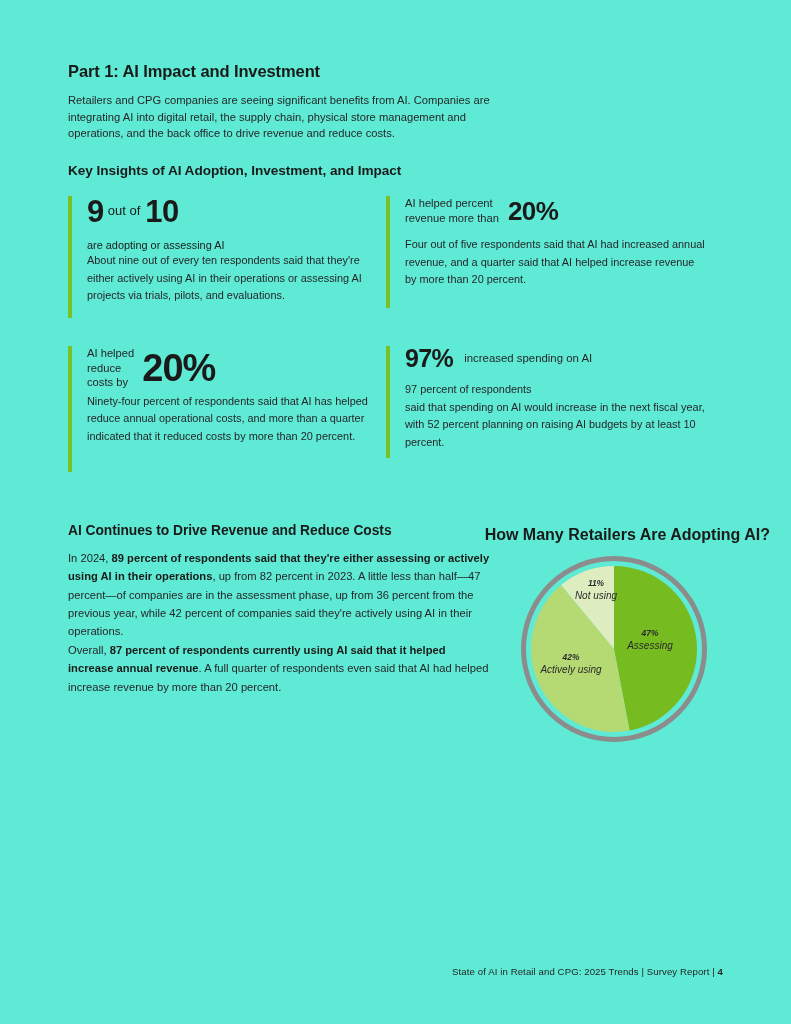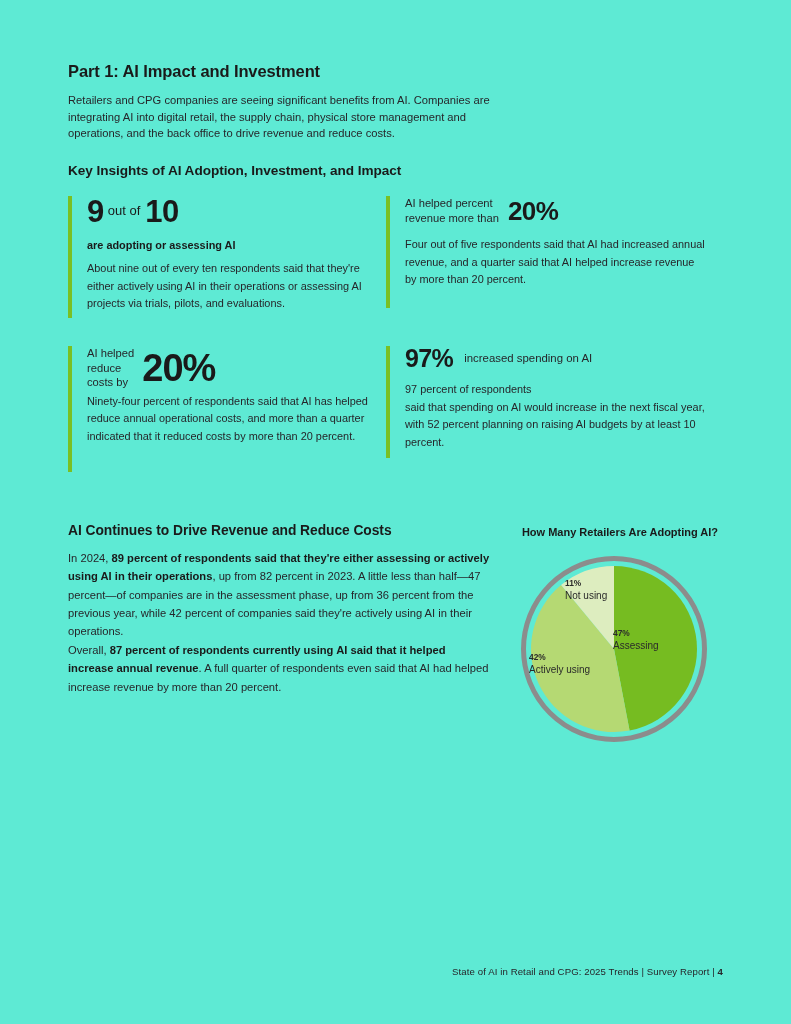--- a/index.html
+++ b/index.html
@@ -80,24 +80,24 @@
     line-height: 17.5px;
     color: #26262a;
   }
 
   
   .stat-1 { left: 68px; top: 196px; width: 290px; height: 122px; }
   .stat-1 .big { font-size: 31px; font-weight: bold; line-height: 1; letter-spacing: -0.5px; }
   .stat-1 .mid { font-size: 13px; font-weight: 400; padding: 0 5px 3px 4px; }
   .stat-1 .sub {
     font-size: 10.9px;
-    font-weight: bold;
+    font-weight: normal;
     color: #1a1a1a;
     margin-top: 12px;
-    margin-bottom: 9px;
+    margin-bottom: 1px;
   }
   .stat-1 .stat-body { margin-top: 0; }
 
   
   .stat-2 { left: 386px; top: 196px; width: 300px; height: 112px; }
   .stat-2 .lead {
     font-size: 11.2px;
     line-height: 14.5px;
     color: #26262a;
     padding-bottom: 2px;
@@ -177,22 +177,22 @@
     color: #26262a;
   }
   .sec2-p1 b, .sec2-p2 b { font-weight: bold; color: #1a1a1a; }
 
   
   .chart-title {
     position: absolute;
     left: 470px;
     top: 526px;
     width: 300px;
-    text-align: center;
-    font-size: 11px;
+    text-align: right;
+    font-size: 16px;
     font-weight: bold;
     color: #1a1a1a;
   }
   .pie-wrap {
     position: absolute;
     left: 521px;
     top: 556px;
     width: 198px;
     height: 184px;
   }
@@ -209,23 +209,24 @@
     position: absolute;
     left: 10px;
     top: 10px;
     width: 166px;
     height: 166px;
     border-radius: 50%;
     overflow: visible;
   }
   .pie-label {
     position: absolute;
-    text-align: left;
+    text-align: center;
     line-height: 11.5px;
     pointer-events: none;
+    font-style: italic;
   }
   .pie-label .pct {
     font-size: 8.4px;
     font-weight: bold;
     color: #2a2a2a;
     display: block;
   }
   .pie-label .nm {
     font-size: 10px;
     font-weight: 400;

